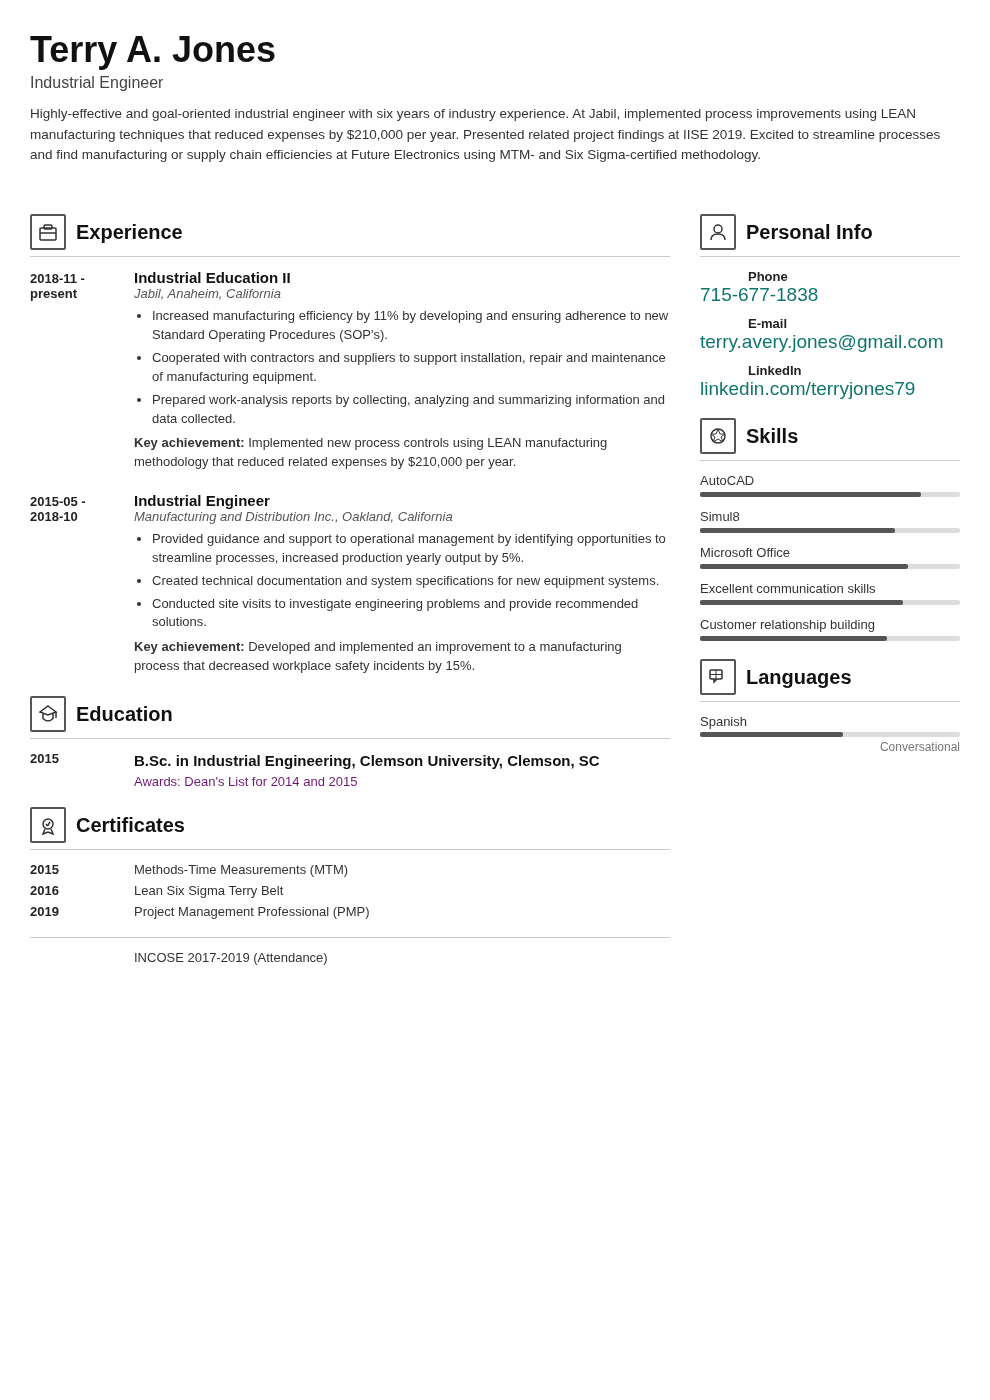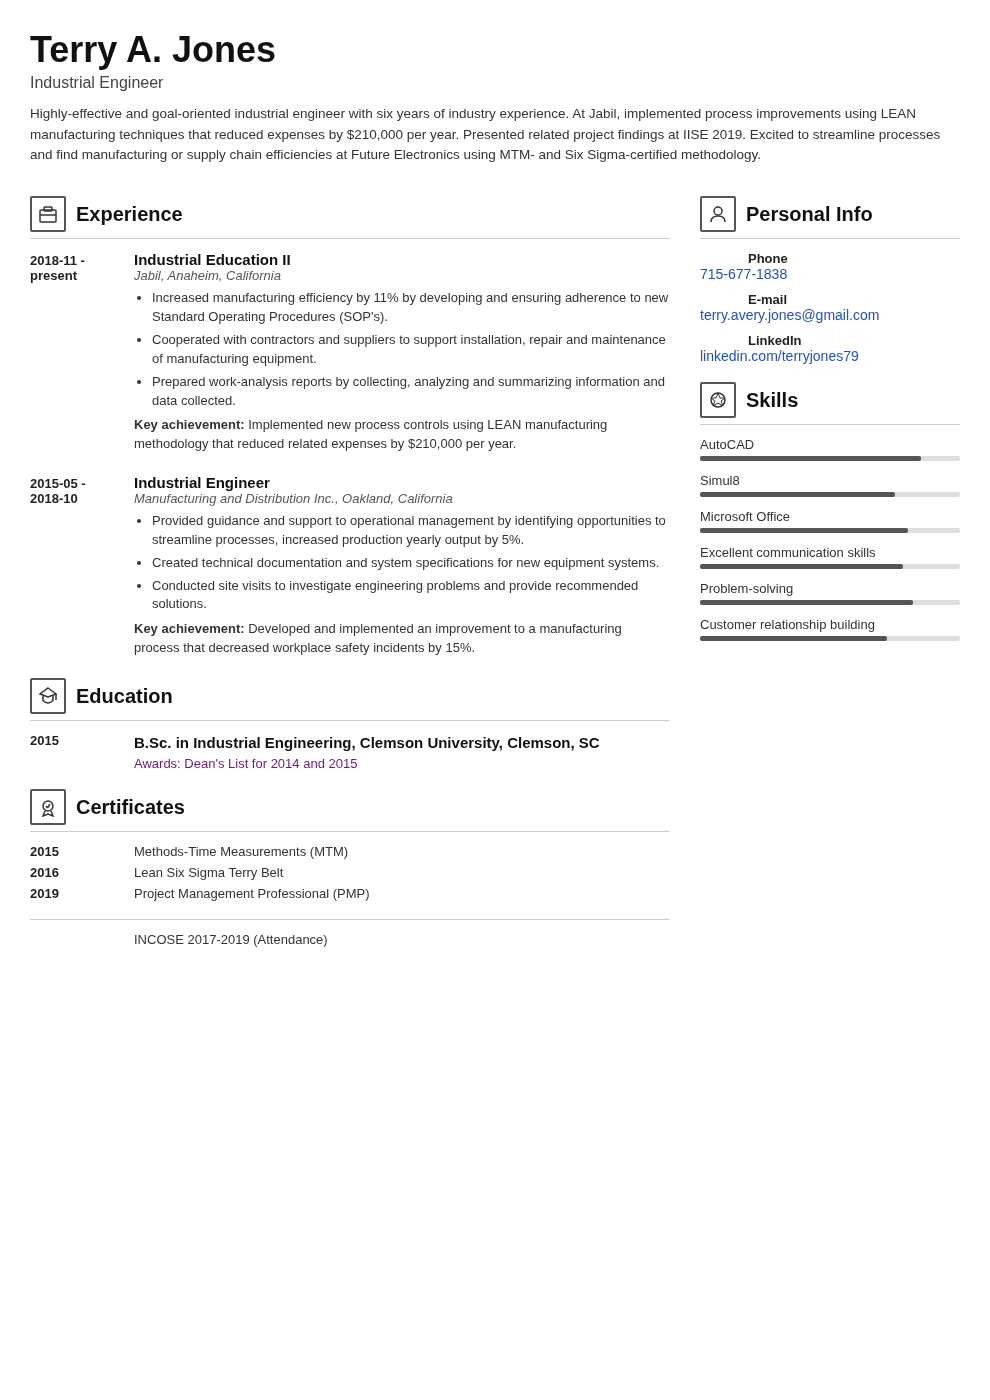--- a/index.html
+++ b/index.html
@@ -10,21 +10,21 @@
       background: #fff;
       width: 990px;
       min-height: 1400px;
     }
     .resume {
       display: flex;
       flex-direction: column;
       padding: 30px 30px 30px 30px;
     }
     .header {
-      margin-bottom: 20px;
+      margin-bottom: 26px;
     }
     .header h1 {
       font-size: 36px;
       font-weight: 900;
       color: #111;
       line-height: 1.1;
     }
     .header .title {
       font-size: 16px;
       color: #444;
@@ -32,21 +32,21 @@
       margin-bottom: 12px;
     }
     .header .summary {
       font-size: 13.5px;
       color: #333;
       line-height: 1.55;
     }
     .columns {
       display: flex;
       gap: 30px;
-      margin-top: 10px;
+      margin-top: 22px;
     }
     .left-col {
       flex: 1 1 0;
       min-width: 0;
     }
     .right-col {
       width: 260px;
       flex-shrink: 0;
     }
     .section {
@@ -184,22 +184,22 @@
     .personal-info-item {
       margin-bottom: 10px;
     }
     .personal-info-item .label {
       font-weight: 700;
       font-size: 13px;
       color: #222;
       padding-left: 48px;
     }
     .personal-info-item .value {
-      font-size: 14px;
-      color: #1d4ed8;
+      font-size: 19px;
+      color: #0f766e;
     }
     
     .skill-item {
       margin-bottom: 12px;
     }
     .skill-name {
       font-size: 13px;
       color: #333;
       margin-bottom: 4px;
     }
@@ -416,30 +416,47 @@
       <div class="skill-bar-fill" style="width:80%"></div>
     </div>
   </div>
             <div class="skill-item">
     <div class="skill-name">Excellent communication skills</div>
     <div class="skill-bar-bg">
       <div class="skill-bar-fill" style="width:78%"></div>
     </div>
   </div>
             <div class="skill-item">
-    <div class="skill-name">Problem-solving</div>
-    <div class="skill-bar-bg">
-      <div class="skill-bar-fill" style="width:82%"></div>
-    </div>
-  </div>
-            <div class="skill-item">
     <div class="skill-name">Customer relationship building</div>
     <div class="skill-bar-bg">
       <div class="skill-bar-fill" style="width:72%"></div>
     </div>
   </div>
           </div>
       </div>
 
+      <div class="section">
+        <div class="section-header">
+          <div class="icon-box">
+            <svg width="20" height="20" viewBox="0 0 20 20" fill="none" xmlns="http://www.w3.org/2000/svg">
+              <rect x="2" y="3" width="12" height="9" rx="1" stroke="#333" stroke-width="1.5" fill="none"></rect>
+              <path d="M6 12 L6 15 L9 12" stroke="#333" stroke-width="1.5" fill="none"></path>
+              <line x1="8" y1="3" x2="8" y2="12" stroke="#333" stroke-width="1"></line>
+              <line x1="2" y1="7.5" x2="14" y2="7.5" stroke="#333" stroke-width="1"></line>
+            </svg>
+          </div>
+          <h2>Languages</h2>
+        </div>
+        <hr class="section-divider">
+        <div id="languages-list">
+            <div class="lang-item">
+    <div class="lang-name">Spanish</div>
+    <div class="lang-bar-bg">
+      <div class="lang-bar-fill" style="width:55%"></div>
+    </div>
+    <div class="lang-level">Conversational</div>
+  </div>
+          </div>
+      </div>
 
     </div>
   </div>
 </div>
 
 </body></html>

